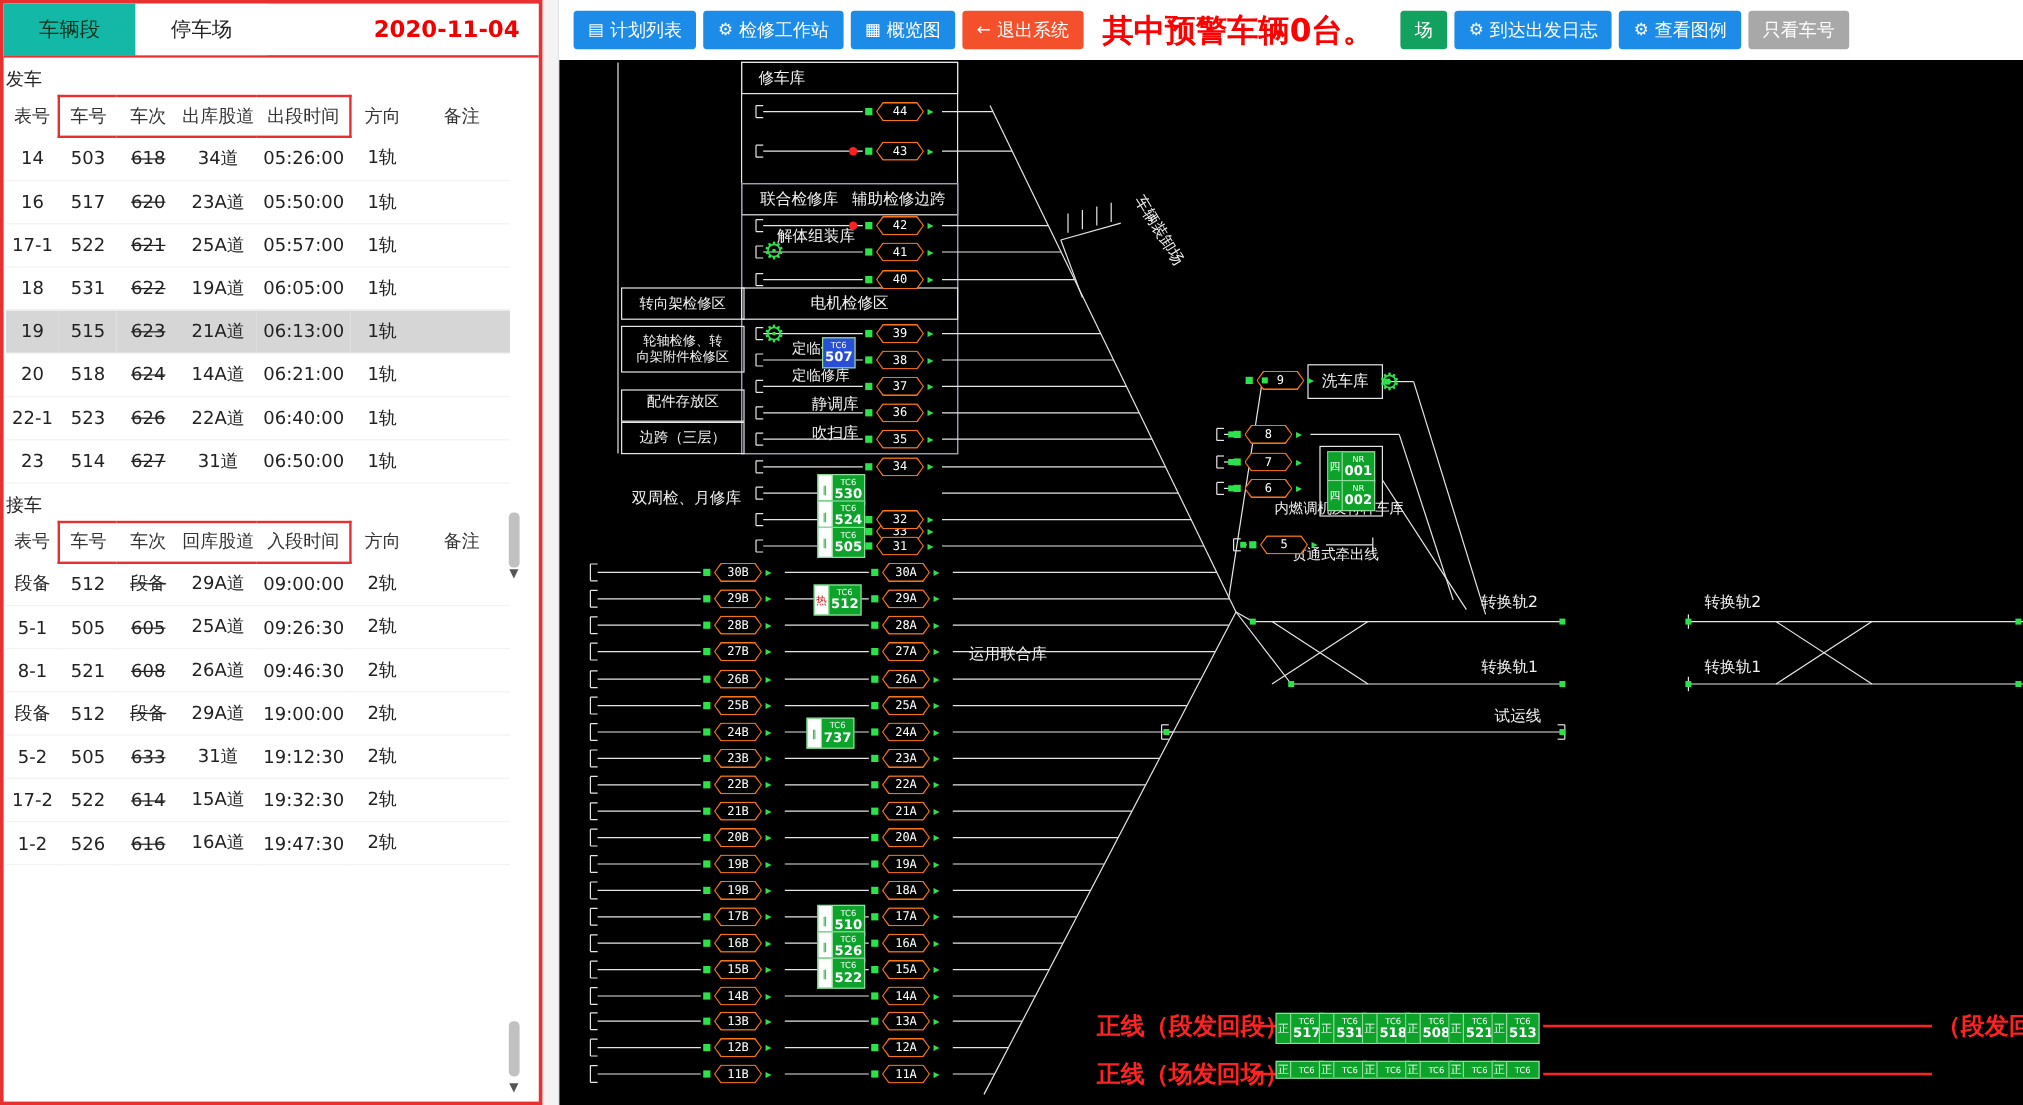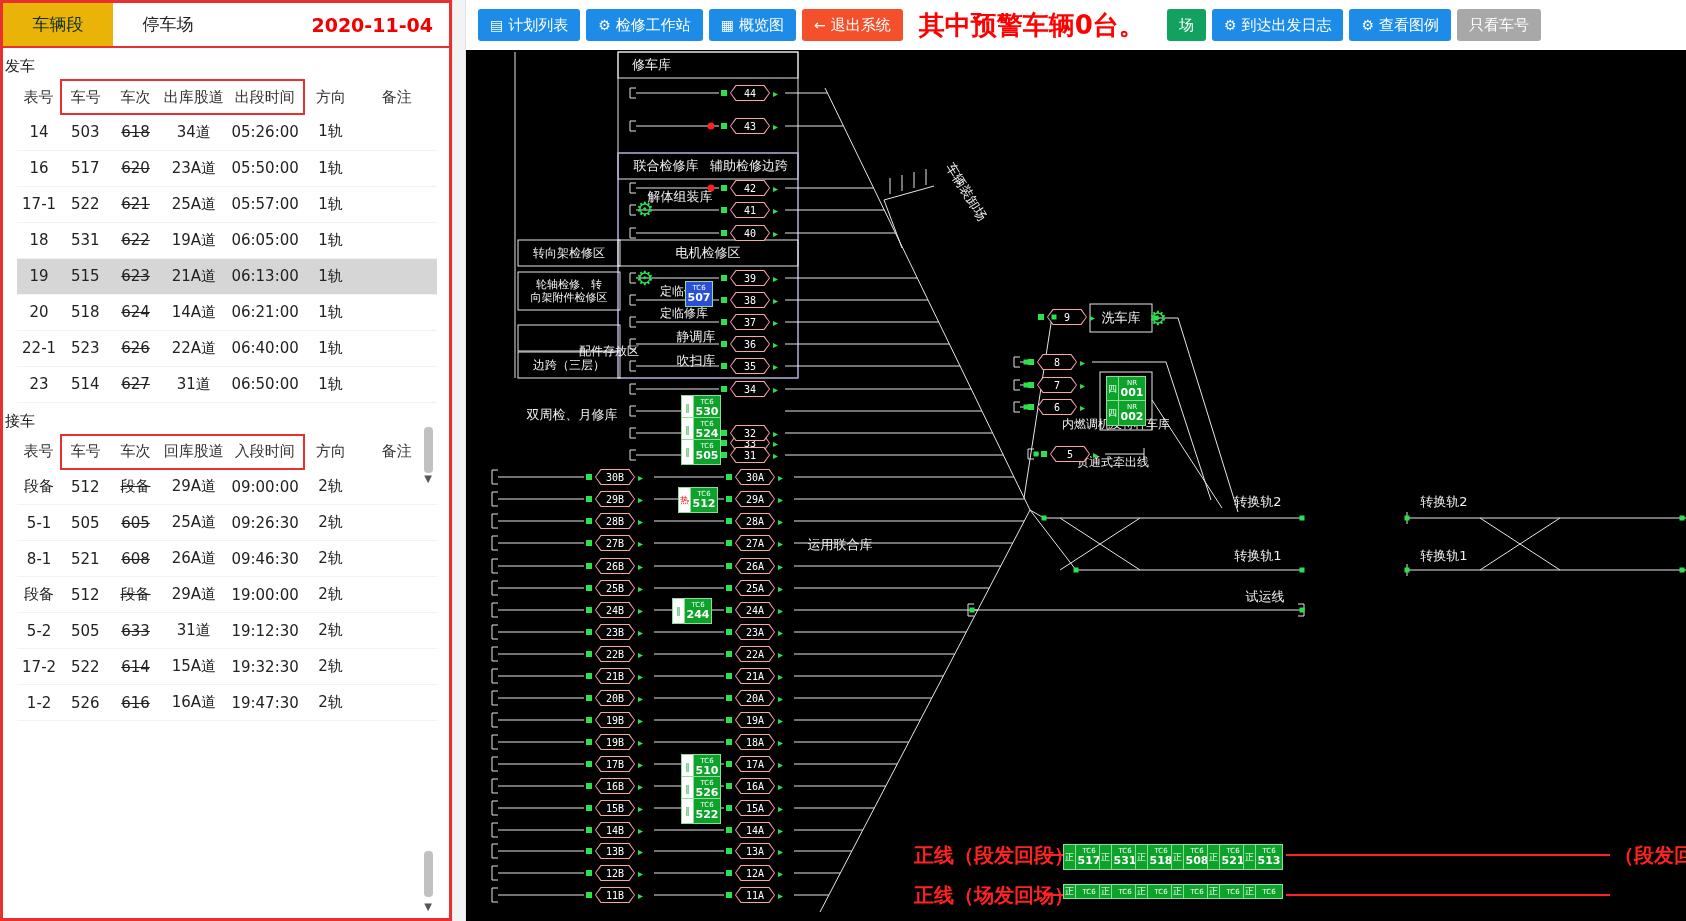--- a/index.html
+++ b/index.html
@@ -3,24 +3,24 @@
 <meta charset="utf-8">
 <style>
   * { margin:0; padding:0; box-sizing:border-box; }
   body { font-family:"DejaVu Sans","Liberation Sans",sans-serif; background:#fff; }
   .app { width:1686px; height:921px; display:flex; overflow:hidden; position:relative; }
 
   
   .left-panel { width:452px; height:921px; background:#fff; border:3px solid #e83030; position:relative; flex:none; overflow:hidden; }
   .tabbar { height:45px; display:flex; align-items:stretch; border-bottom:2px solid #e83030; position:relative; }
   .tab { width:110px; display:flex; align-items:center; justify-content:center; font-size:17px; color:#222; cursor:pointer; background:#fff; }
-  .tab.active { background:#eab308; color:#10301f; }
+  .tab.active { background:#14b8a6; color:#10301f; }
   .date-label { position:absolute; right:16px; top:11px; color:#f20000; font-size:19px; font-weight:bold; }
   .sec-title { font-size:15px; color:#222; margin:9px 0 3px 2px; }
-  table.sched { border-collapse:collapse; width:420px; margin-left:14px; table-layout:fixed; }
+  table.sched { border-collapse:collapse; width:420px; margin-left:2px; table-layout:fixed; }
   table.sched th { height:34px; font-size:15px; font-weight:500; color:#333; text-align:center; }
   table.sched td { height:36px; font-size:15px; color:#222; text-align:center; border-bottom:1px solid #f2f2f2; }
   table.sched th.rg { border-top:2px solid #e83030; border-bottom:2px solid #e83030; }
   table.sched th.rgl { border-left:2px solid #e83030; }
   table.sched th.rgr { border-right:2px solid #e83030; }
   table.sched td.strike { text-decoration:line-through; }
   table.sched tr.hl td { background:#d6d6d6; }
   .sb-thumb { position:absolute; width:9px; background:#c1c1c1; border-radius:4px; }
   .sb-arrow { position:absolute; font-size:10px; color:#555; }
 
@@ -43,21 +43,21 @@
   .tl { stroke:#e6e6e6; stroke-width:1; }
   .rl { stroke:#ff2222; stroke-width:2; }
   .bx { fill:none; stroke:#e6e6e6; stroke-width:1; }
   .bp { stroke:#9a9ad2; }
 
   .dlab { position:absolute; color:#f2f2f2; font-size:13px; white-space:nowrap; z-index:3; }
   .rlab { position:absolute; color:#ff2222; font-size:20px; font-weight:bold; white-space:nowrap; z-index:3; }
 
   .hexw { position:absolute; display:flex; align-items:center; gap:3px; z-index:4; }
   .dot { width:6px; height:6px; background:#2be24a; flex:none; }
-  .hexo { width:40px; height:16px; background:#fca5a5; clip-path:polygon(14% 0,86% 0,100% 50%,86% 100%,14% 100%,0 50%); position:relative; flex:none; }
+  .hexo { width:40px; height:16px; background:#f97316; clip-path:polygon(14% 0,86% 0,100% 50%,86% 100%,14% 100%,0 50%); position:relative; flex:none; }
   .hexi { position:absolute; left:1px; right:1px; top:1px; bottom:1px; background:#000; clip-path:polygon(14% 0,86% 0,100% 50%,86% 100%,14% 100%,0 50%); display:flex; align-items:center; justify-content:center; font-size:10px; color:#fff; font-family:"DejaVu Sans Mono",monospace; }
   .harrow { color:#2be24a; font-size:10px; }
 
   .train { position:absolute; display:flex; height:26px; border:1px solid #8fdc9a; background:#0da32b; z-index:4; }
   .train.v-blue { background:#2a4fd7; }
   .train.cut { height:15px; overflow:hidden; }
   .ti { width:12px; display:flex; align-items:center; justify-content:center; font-size:9px; color:#fff; background:#0da32b; border-right:1px solid #8fdc9a; flex:none; }
   .ti-hot { background:#fff; color:#e01010; }
   .ti-unit { background:#fff; color:#0da32b; font-size:8px; }
   .tcol { display:flex; flex-direction:column; align-items:center; justify-content:center; width:26px; }
@@ -983,21 +983,21 @@
         <div class="dlab" style="left: 166px; top: 15px; transform: translateY(-50%);">修车库</div>
         <div class="dlab" style="left: 200px; top: 116px; transform: translate(-50%, -50%);">联合检修库</div>
         <div class="dlab" style="left: 283px; top: 116px; transform: translate(-50%, -50%);">辅助检修边跨</div>
         <div class="dlab" style="left: 214px; top: 147px; transform: translate(-50%, -50%);">解体组装库</div>
         <div class="dlab" style="left: 103px; top: 203px; font-size: 12px; transform: translate(-50%, -50%);">转向架检修区</div>
         <div class="dlab" style="left: 242px; top: 203px; transform: translate(-50%, -50%);">电机检修区</div>
         <div class="dlab" style="left: 103px; top: 234px; font-size: 11px; transform: translate(-50%, -50%);">轮轴检修、转</div>
         <div class="dlab" style="left: 103px; top: 247px; font-size: 11px; transform: translate(-50%, -50%);">向架附件检修区</div>
         <div class="dlab" style="left: 218px; top: 241px; font-size: 12px; transform: translate(-50%, -50%);">定临修库</div>
         <div class="dlab" style="left: 218px; top: 263px; font-size: 12px; transform: translate(-50%, -50%);">定临修库</div>
-        <div class="dlab" style="left: 103px; top: 301px; font-size: 12px; transform: translate(-50%, -50%); margin-left: 40px;">配件存放区</div>
+        <div class="dlab" style="left: 103px; top: 285px; font-size: 12px; transform: translate(-50%, -50%);">配件存放区</div>
         <div class="dlab" style="left: 230px; top: 287px; transform: translate(-50%, -50%);">静调库</div>
         <div class="dlab" style="left: 103px; top: 315px; font-size: 12px; transform: translate(-50%, -50%);">边跨（三层）</div>
         <div class="dlab" style="left: 230px; top: 311px; transform: translate(-50%, -50%);">吹扫库</div>
         <div class="dlab" style="left: 106px; top: 365px; transform: translate(-50%, -50%);">双周检、月修库</div>
         <div class="dlab" style="left: 374px; top: 495px; transform: translate(-50%, -50%);">运用联合库</div>
         <div class="dlab" style="left: 655px; top: 268px; transform: translate(-50%, -50%);">洗车库</div>
         <div class="dlab" style="left: 650px; top: 374px; font-size: 12px; transform: translate(-50%, -50%);">内燃调机及特种车库</div>
         <div class="dlab" style="left: 647px; top: 412px; font-size: 12px; transform: translate(-50%, -50%);">贯通式牵出线</div>
         <div class="dlab" style="left: 792px; top: 452px; transform: translate(-50%, -50%);">转换轨2</div>
         <div class="dlab" style="left: 978px; top: 452px; transform: translate(-50%, -50%);">转换轨2</div>
@@ -1039,21 +1039,21 @@
           <span class="ti ti-hot">热</span>
           <span class="tcol">
             <span class="ttop">TC6</span>
             <span class="tnum">512</span>
           </span>
         </div>
         <div class="train v-green" style="left: 206px; top: 548px;">
           <span class="ti ti-unit">‖</span>
           <span class="tcol">
             <span class="ttop">TC6</span>
-            <span class="tnum">244</span>
+            <span class="tnum">737</span>
           </span>
         </div>
         <div class="train v-green" style="left: 215px; top: 704px;">
           <span class="ti ti-unit">‖</span>
           <span class="tcol">
             <span class="ttop">TC6</span>
             <span class="tnum">510</span>
           </span>
         </div>
         <div class="train v-green" style="left: 215px; top: 726px;">

